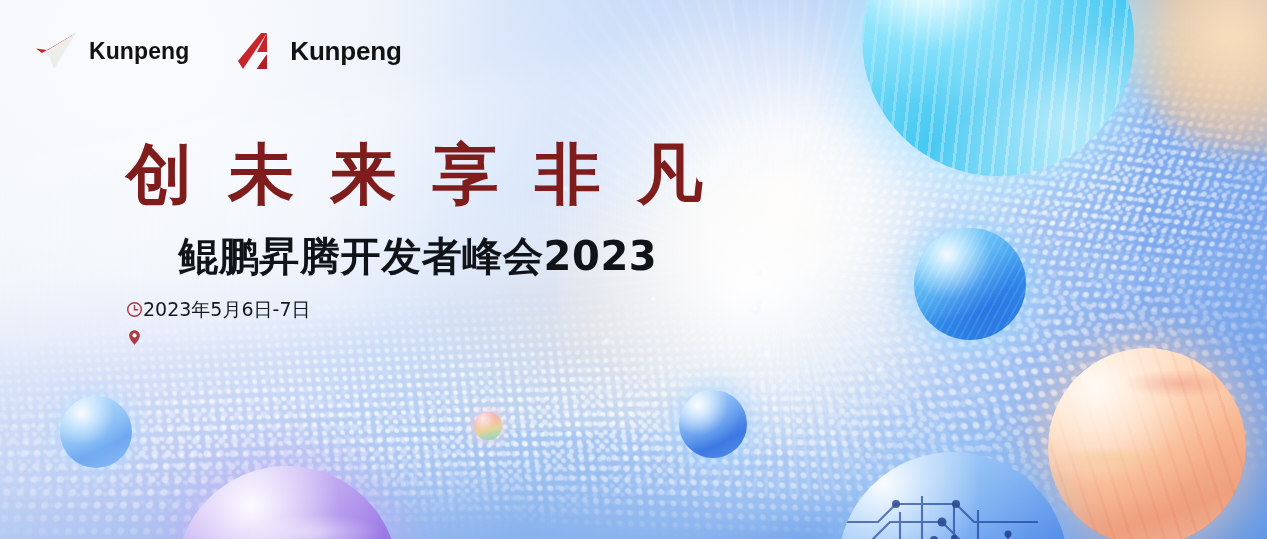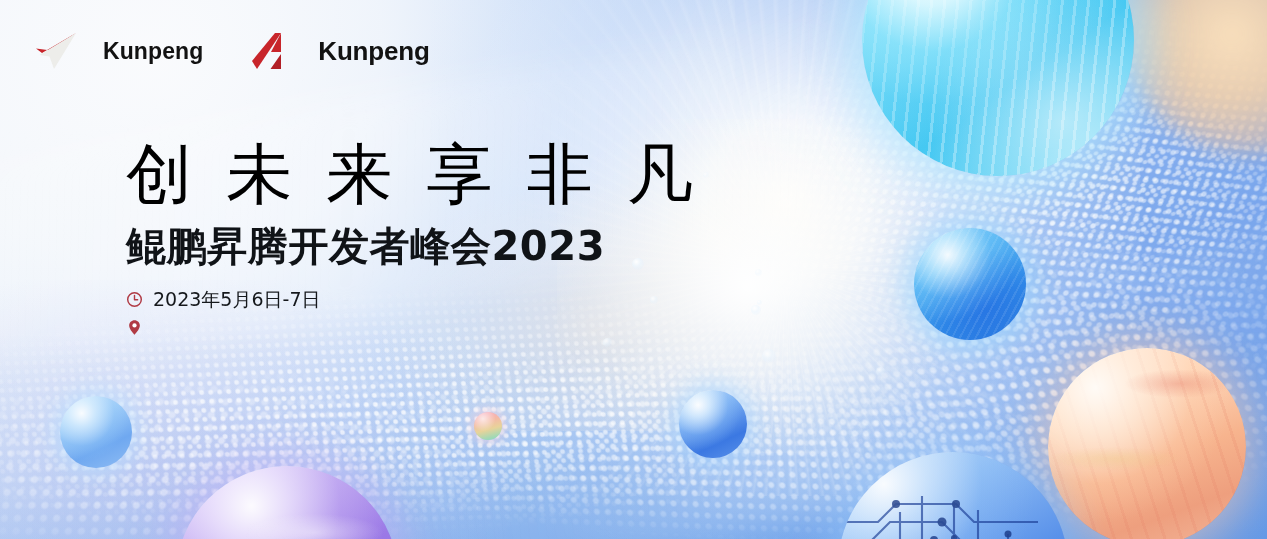--- a/index.html
+++ b/index.html
@@ -259,45 +259,46 @@
   .bk7{ left:762px; top:349px; width:14px; height:14px; opacity:.75;}
   .bk8{ left:876px; top:367px; width:9px;  height:9px;  opacity:.7; }
   .bk9{ left:563px; top:186px; width:7px;  height:7px;  opacity:.6; }
   .bk10{left:703px; top:172px; width:6px;  height:6px;  opacity:.55;}
 
   
   .logo-bar{
     position:absolute; left:32px; top:30px;
     display:flex; align-items:center; gap:48px; z-index:6;
   }
-  .logo-unit{ display:flex; align-items:center; gap:25px; }
+  .logo-unit{ display:flex; align-items:center; gap:11px; }
   .logo-text{
     font-size:23px; font-weight:700; color:#121212;
     letter-spacing:.1px; white-space:nowrap;
     font-family:"Liberation Sans","DejaVu Sans",sans-serif;
   }
   .logo-text.ascend{ font-size:26px; letter-spacing:-.2px; }
 
   
   .headline{
     position:absolute; left:126px; top:142px; z-index:6;
   }
   .title-main{
-    font-size:66px; line-height:1.0; font-weight:400; color:#000000;
+    font-size:66px; line-height:1.0; font-weight:700; color:#7f1d1d;
     letter-spacing:.1em; white-space:nowrap;
     font-family:"DejaVu Sans","Liberation Sans",sans-serif;
   }
   .title-sub{
-    margin-top:18px;
+    margin-top:28px;
     font-size:40px; line-height:1.0; font-weight:700; color:#101317;
     letter-spacing:.015em; white-space:nowrap;
     font-family:"DejaVu Sans","Liberation Sans",sans-serif;
+    text-align:center;
   }
   .meta{ margin-top:23px; display:flex; flex-direction:column; gap:8px; }
-  .meta-row{ display:flex; align-items:center; gap:10px; }
+  .meta-row{ display:flex; align-items:center; }
   .meta-icon{ width:17px; height:17px; flex:0 0 17px; display:block; }
   .meta-text{
     font-size:19px; color:#15181c; white-space:nowrap; line-height:1.15;
     font-family:"DejaVu Sans","Liberation Sans",sans-serif;
   }
 </style>
 </head>
 <body>
 
 <div id="banner">

